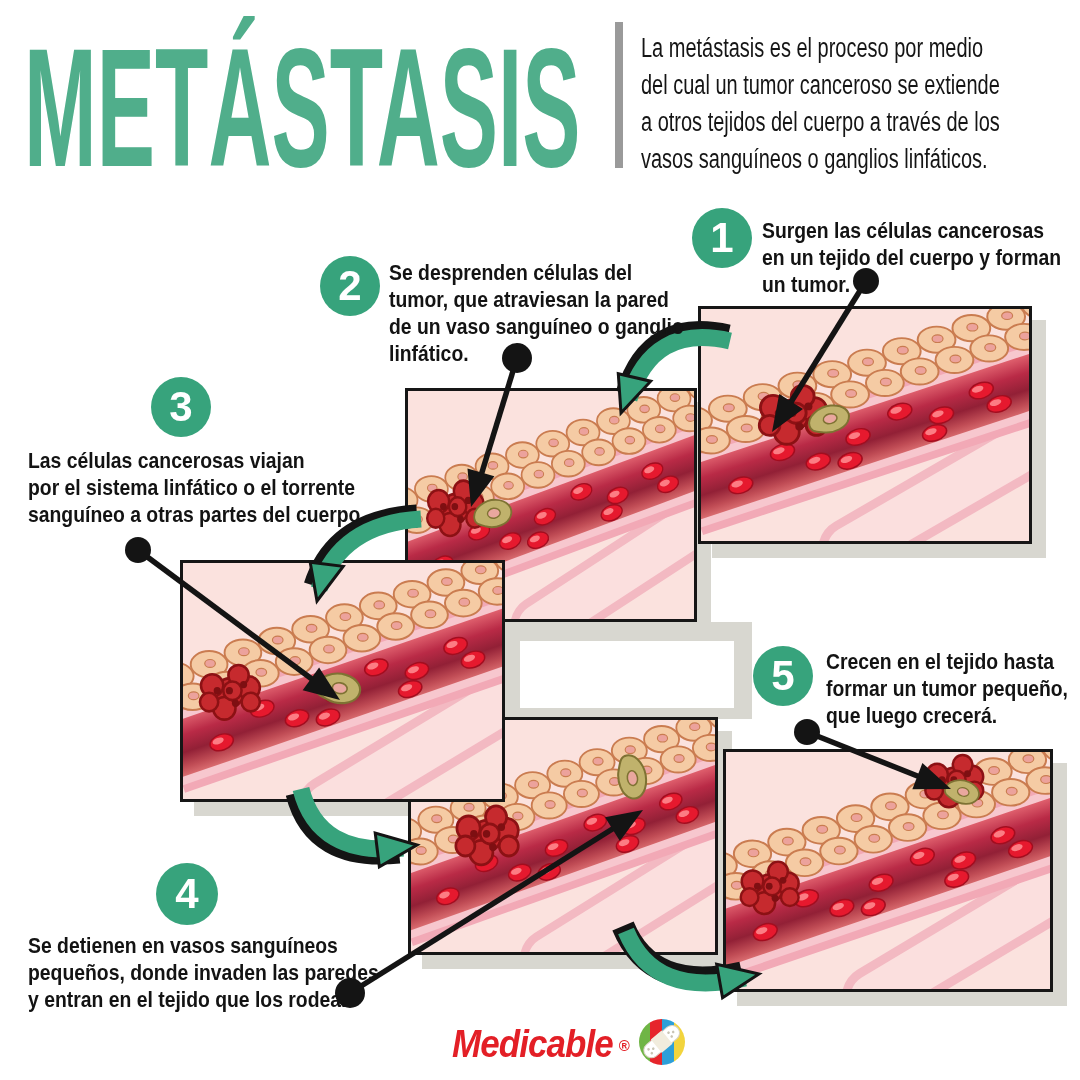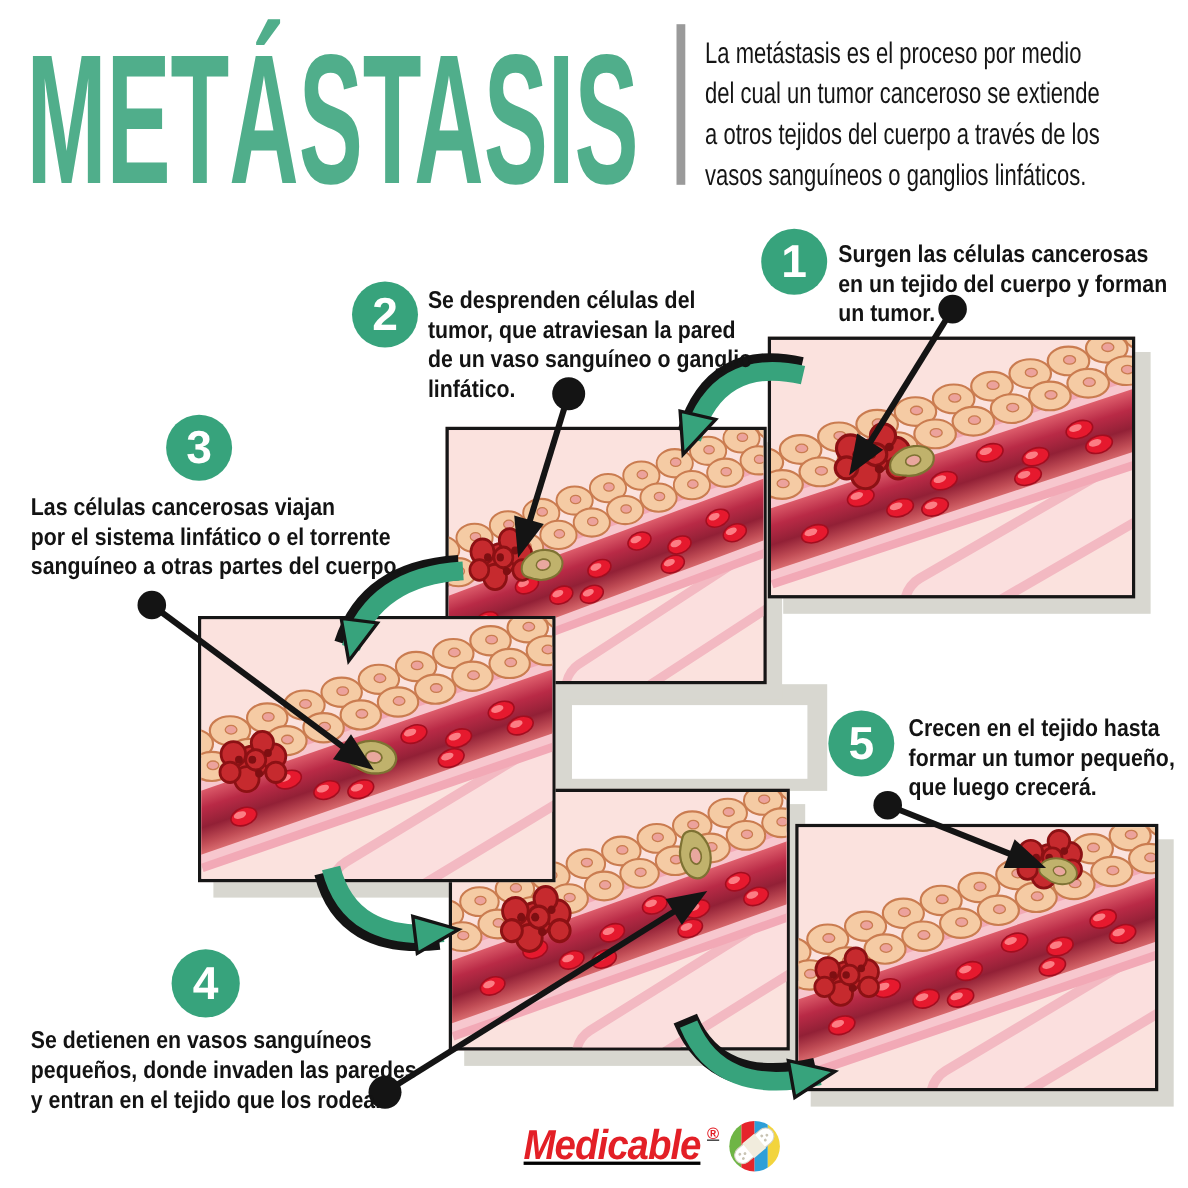--- a/index.html
+++ b/index.html
@@ -48,21 +48,21 @@
   .b5{left:753px;top:646px;width:60px;height:60px;font-size:42px;line-height:60px;}
   .stext{position:absolute;font-size:22px;line-height:27px;font-weight:700;color:#131313;
          white-space:pre-line;z-index:6;transform:scale(0.88,1);transform-origin:left top;width:460px;}
   .t1{left:762px;top:217px;}
   .t2{left:389px;top:259px;}
   .t3{left:28px;top:447px;}
   .t4{left:28px;top:932px;}
   .t5{left:826px;top:648px;}
 
   
-  .logo{position:absolute;left:476px;top:1018px;display:flex;align-items:center;z-index:6;text-decoration:underline;}
+  .logo{position:absolute;left:452px;top:1018px;display:flex;align-items:flex-end;z-index:6;}
   .logotext{color:var(--logo-red);font-size:38px;font-weight:700;font-style:italic;
             transform:scale(0.92,1);transform-origin:left center;letter-spacing:-1px;}
   .reg{color:var(--logo-red);font-size:15px;font-weight:700;position:relative;top:-12px;left:-8px;}
   .logoicon{width:48px;height:48px;margin-left:0px;}
 </style>
 </head>
 <body>
 
 <div class="canvas">
 

